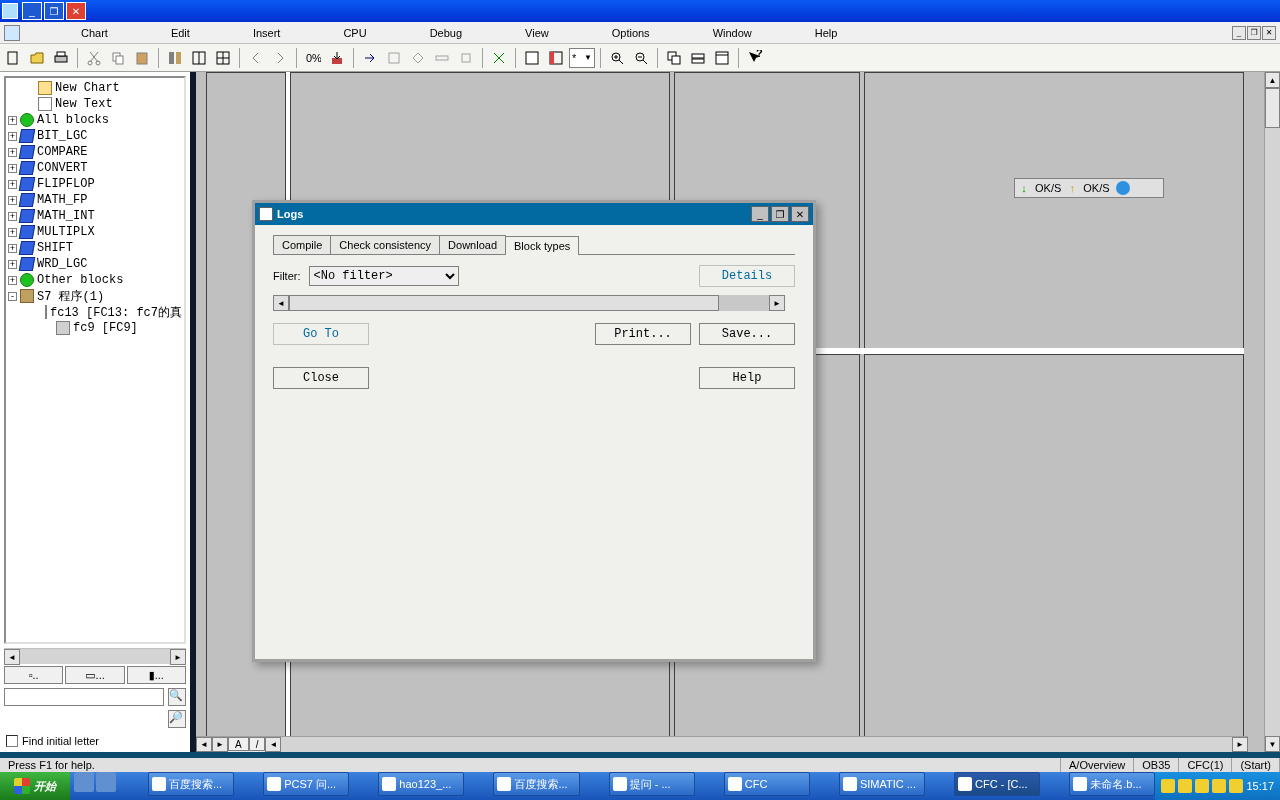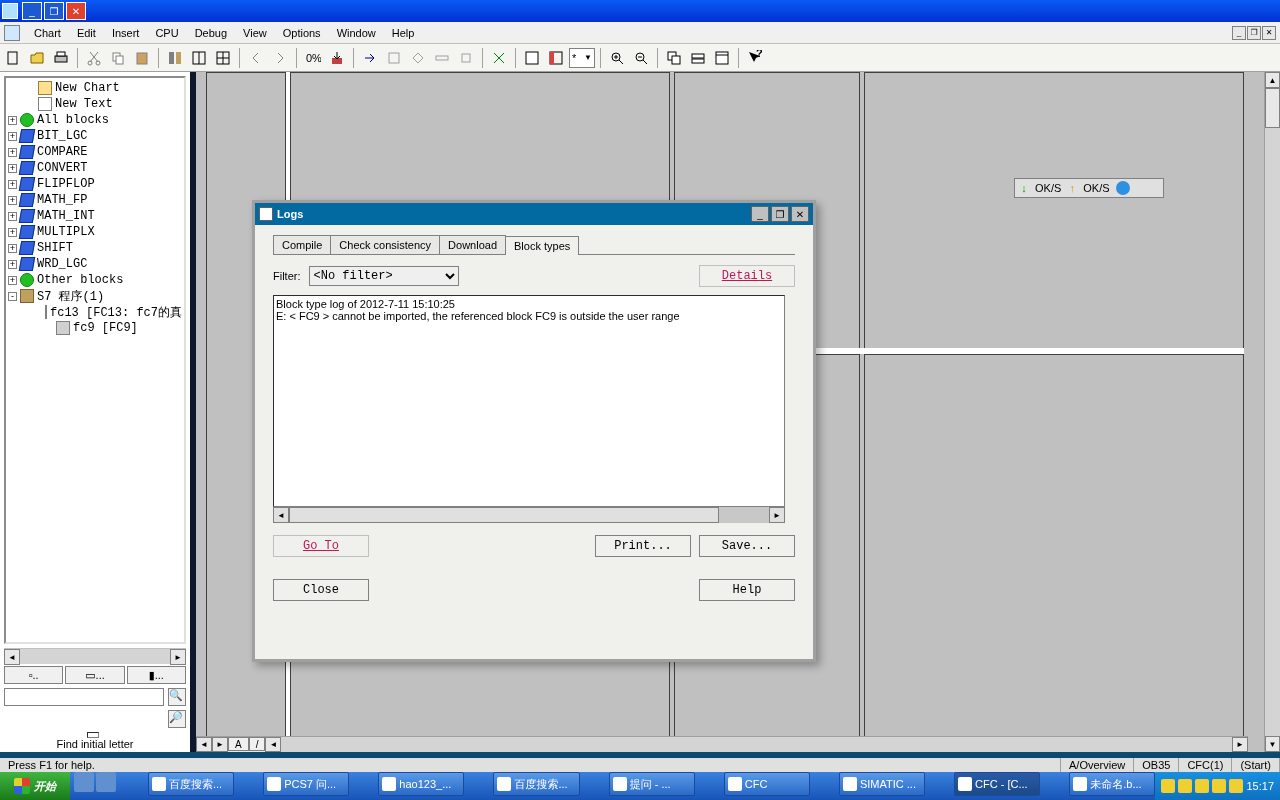--- a/index.html
+++ b/index.html
@@ -9,21 +9,21 @@
 .titlebar { height: 22px; background: linear-gradient(to bottom, #0a5af5, #0030d0); display: flex; align-items: center; padding: 0 2px; color: white; }
 .titlebar .app-icon { width: 16px; height: 16px; background: #b0e0ff; border: 1px solid #fff; margin-right: 4px; }
 .titlebar .title { flex: 1; font-weight: bold; font-size: 12px; }
 .titlebar .winbtns { display: flex; gap: 2px; }
 .titlebar .winbtn { width: 20px; height: 18px; background: #1d5ad1; border: 1px solid #fff; display: flex; align-items: center; justify-content: center; color: white; font-size: 10px; cursor: pointer; }
 .titlebar .winbtn.close { background: #e04030; }
 
 
 .menubar { height: 22px; background: #f0f0f0; border-bottom: 1px solid #c0c0c0; display: flex; align-items: center; padding: 0 4px; }
 .menubar .mdi-icon { width: 16px; height: 16px; background: #d0e8ff; border: 1px solid #808080; margin-right: 6px; }
-.menubar .menu-item { padding: 2px 8px; cursor: pointer; }
+.menubar .menu-item { padding: 2px 8px; cursor: pointer; margin-left: 47px; }
 .menubar .mdi-btns { margin-left: auto; display: flex; gap: 1px; }
 .menubar .mdi-btns .mbtn { width: 14px; height: 14px; border: 1px solid #808080; background: #e8e8e8; font-size: 8px; display:flex;align-items:center;justify-content:center; cursor:pointer;}
 
 
 .toolbar { height: 28px; background: #f4f4f0; border-bottom: 1px solid #a0a0a0; display: flex; align-items: center; padding: 2px; gap: 2px; }
 .tbtn { width: 22px; height: 22px; border: 1px solid transparent; display: flex; align-items: center; justify-content: center; cursor: pointer; }
 .tbtn svg { width: 16px; height: 16px; }
 .tsep { width: 1px; height: 20px; background: #a0a0a0; margin: 0 3px; }
 .tcombo { width: 26px; height: 20px; border: 1px solid #808080; background: white; display: flex; align-items: center; justify-content: space-between; padding: 0 2px; font-size:10px;}
 .tcombo .dd { font-size: 8px; }
@@ -46,21 +46,21 @@
 .indent1 { padding-left: 16px; }
 .indent2 { padding-left: 34px; }
 .side-hscroll { height: 16px; border-top: 1px solid #c0c0c0; background: #e0e0e0; margin: 0 4px; display:flex; }
 .side-hscroll .sbtn { width:16px;height:16px;border:1px solid #808080;background:#e8e8e8;display:flex;align-items:center;justify-content:center;font-size:8px;}
 .side-hscroll .strack { flex:1; background:#d4d4d4;}
 .side-tabs { display:flex; gap:2px; margin: 2px 4px; }
 .side-tabs .stab { flex:1; height:18px; border:1px solid #808080; background:#f0f0f0; display:flex;align-items:center;justify-content:center;cursor:pointer;}
 .side-find { margin: 2px 4px; display:flex; align-items:center; gap:4px;}
 .side-find input { flex:1; height:18px; border:1px solid #808080; padding:0 2px;}
 .side-find .fbtn { width:18px;height:18px; border:1px solid #808080; background:#f0f0f0;}
-.side-chk { margin: 2px 6px; height:18px; display:flex;align-items:center; font-family:"Fixedsys","Courier New",monospace; font-size:12px;flex-direction:column; }
+.side-chk { margin: 2px 6px; height:18px; display:flex;align-items:center; font-family:"Fixedsys","Courier New",monospace; font-size:12px; }
 .side-chk .chkbox { width:12px;height:12px;border:1px inset #808080;background:white;margin-right:4px;}
 
 .canvas-area { flex:1; position: relative; background: #fff; display:flex; }
 .canvas-main { flex:1; position:relative; background:#c0c0c0; }
 .canvas-vscroll { width:16px; background:#e8e8e8; border-left:1px solid #a0a0a0; display:flex;flex-direction:column;}
 .canvas-vscroll .sbtn{height:16px;border:1px solid #808080;background:#e8e8e8;display:flex;align-items:center;justify-content:center;font-size:8px;}
 .canvas-vscroll .strack{flex:1;background:#d4d4d4;}
 .canvas-vscroll .sthumb{height:40px;background:#e8e8e8;border:1px solid #808080;margin:0;}
 
 .cpage { position:absolute; background: #c0c0c0; border: 1px solid #404040; }
@@ -93,21 +93,21 @@
 .dialog .dtitle .dtxt{flex:1;font-weight:bold;}
 .dialog .dtitle .dbtn{width:18px;height:16px;background:#c0c0c0;border:1px solid #606060;margin-left:2px;display:flex;align-items:center;justify-content:center;font-size:10px;color:#000;cursor:pointer;}
 .dialog .dbody{padding:10px 18px;}
 .dialog .dtabs{display:flex;border-bottom:1px solid #808080;margin-bottom:10px;font-family:"Fixedsys","Courier New",monospace;font-size:12px;}
 .dialog .dtab{padding:3px 8px;border:1px solid #808080;border-bottom:none;margin-right:-1px;background:#e8e8e4;cursor:pointer;}
 .dialog .dtab.active{background:#f0f0ec;position:relative;top:1px;}
 .dialog .filter-row{display:flex;align-items:center;gap:8px;margin-bottom:8px;font-family:"Fixedsys","Courier New",monospace;font-size:12px;}
 .dialog .filter-row select{width:150px;height:20px;border:1px solid #808080;font-family:inherit;font-size:12px;}
 .dialog .filter-row .spacer{flex:1;}
 .dialog .dbtn2{width:96px;height:22px;border:1px solid #808080;background:#f0f0ec;font-family:"Fixedsys","Courier New",monospace;font-size:12px;cursor:pointer;}
-.dialog .dbtn2:disabled{color:#be185d;border-color:#c0c0c0;cursor:default;text-decoration:underline;}
+.dialog .dbtn2:disabled{color:#0369a1;border-color:#c0c0c0;cursor:default;}
 .dialog .logbox{width:512px;height:212px;border:1px inset #808080;background:white;padding:2px;font-family:"Fixedsys","Courier New",monospace;font-size:12px;overflow:hidden;white-space:nowrap;}
 .dialog .logscroll{display:flex;width:512px;height:16px;margin-top:0;}
 .dialog .logscroll .sbtn{width:16px;border:1px solid #808080;background:#e0e0e0;display:flex;align-items:center;justify-content:center;font-size:8px;}
 .dialog .logscroll .strack{flex:1;background:#c8c8c8;display:flex;}
 .dialog .logscroll .sthumb{width:430px;background:#e0e0e0;border:1px solid #808080;}
 .dialog .btnrow{display:flex;gap:8px;margin-top:12px;}
 .dialog .btnrow .spacer{flex:1;}
 .dialog .bottom{display:flex;padding:12px 18px;gap:8px;}
 .dialog .bottom .spacer{flex:1;}
 
@@ -492,24 +492,20 @@
       <div class="dtab">Check consistency</div>
       <div class="dtab">Download</div>
       <div class="dtab active">Block types</div>
     </div>
     <div class="filter-row">
       <span>Filter:</span>
       <select><option>&lt;No filter&gt;</option></select>
       <div class="spacer"></div>
       <button class="dbtn2" disabled="">Details</button>
     </div>
-    <div class="logbox">
-      <div>Block type log of 2012-7-11 15:10:25</div>
-      <div>E:   &lt; FC9 &gt; cannot be imported, the referenced block FC9 is outside the user range</div>
-    </div>
     <div class="logscroll">
       <div class="sbtn">◄</div>
         <div class="strack">
           <div class="sthumb"></div>
         </div>
         <div class="sbtn">►</div>
     </div>
     <div class="btnrow">
       <button class="dbtn2" disabled="">Go To</button>
       <div class="spacer"></div>

